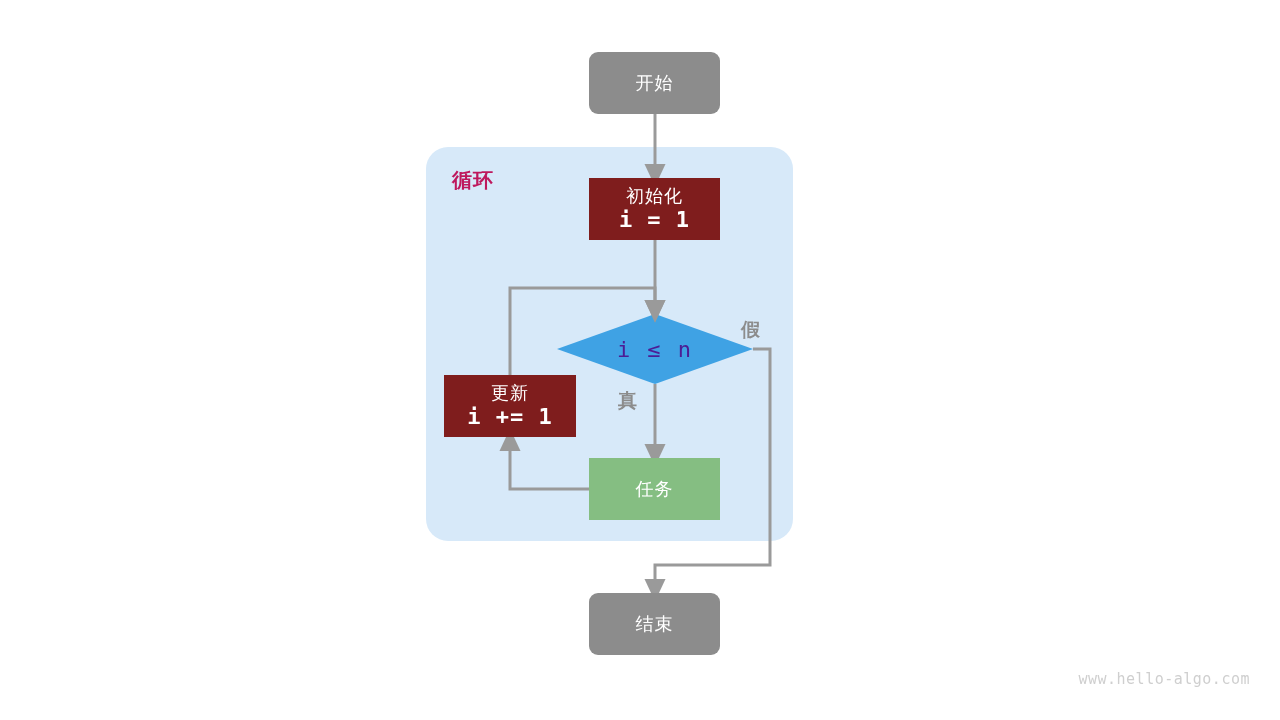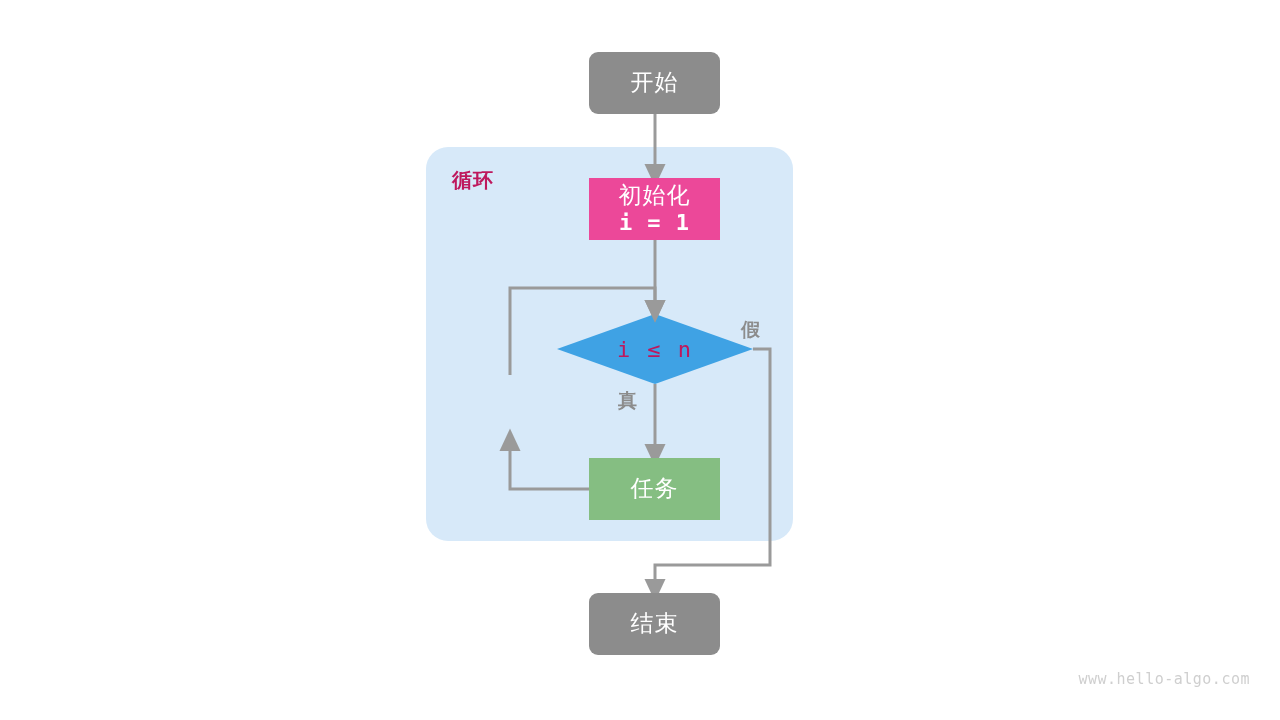--- a/index.html
+++ b/index.html
@@ -33,36 +33,36 @@
     display: flex;
     flex-direction: column;
     align-items: center;
     justify-content: center;
     color: #ffffff;
     text-align: center;
     line-height: 1.12;
   }
   .node .cn {
     font-family: "Liberation Sans", sans-serif;
-    font-size: 23px;
+    font-size: 18px;
     letter-spacing: 1px;
   }
   .node .code {
     font-family: "DejaVu Sans Mono", "Liberation Mono", monospace;
     font-size: 22px;
     letter-spacing: 1px;
     margin-top: 2px;
     font-weight: bold;
   }
   .terminal {
     background: #8c8c8c;
     border-radius: 9px;
   }
   .process {
-    background: #ec4899;
+    background: #7f1d1d;
   }
   .task {
     background: #85be82;
   }
   #start-node  { left: 589px; top: 52px;  width: 131px; height: 62px; }
   #init-node   { left: 589px; top: 178px; width: 131px; height: 62px; }
   #update-node { left: 444px; top: 375px; width: 132px; height: 62px; }
   #task-node   { left: 589px; top: 458px; width: 131px; height: 62px; }
   #end-node    { left: 589px; top: 593px; width: 131px; height: 62px; }
 
@@ -72,21 +72,21 @@
     top: 314px;
     width: 196px;
     height: 70px;
     display: flex;
     align-items: center;
     justify-content: center;
   }
   #decision-node .diamond-label {
     position: relative;
     z-index: 2;
-    color: #be185d;
+    color: #4c1d95;
     font-family: "DejaVu Sans Mono", "Liberation Mono", monospace;
     font-size: 22px;
     letter-spacing: 2px;
   }
   .loop-title {
     position: absolute;
     left: 452px;
     top: 167px;
     color: #be185d;
     font-family: "Liberation Sans", sans-serif;
@@ -152,20 +152,24 @@
 
   <div id="init-node" class="node process">
     <span class="cn">初始化</span>
     <span class="code">i = 1</span>
   </div>
 
   <div id="decision-node">
     <span class="diamond-label">i ≤ n</span>
   </div>
 
+  <div id="update-node" class="node process">
+    <span class="cn">更新</span>
+    <span class="code">i += 1</span>
+  </div>
 
   <div id="end-node" class="node terminal">
     <span class="cn">结束</span>
   </div>
 
   <div id="task-node" class="node task">
     <span class="cn">任务</span>
   </div>
 
   <div id="label-true" class="edge-label">真</div>

